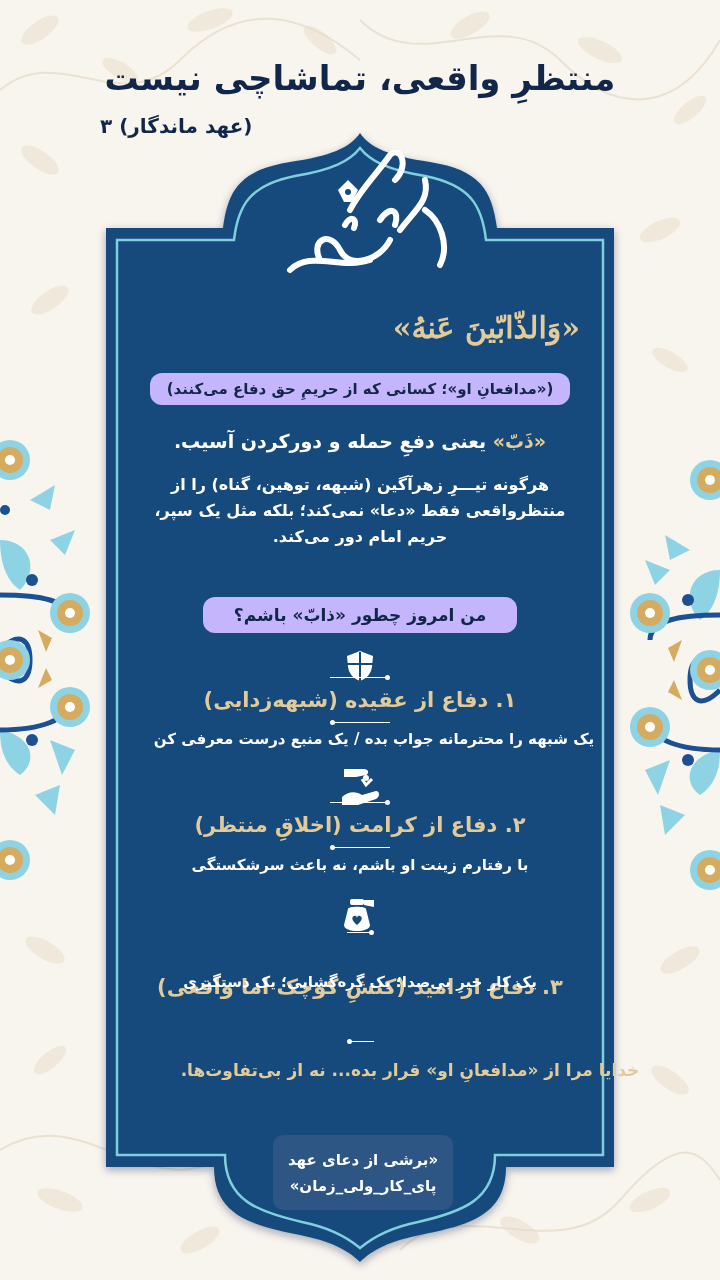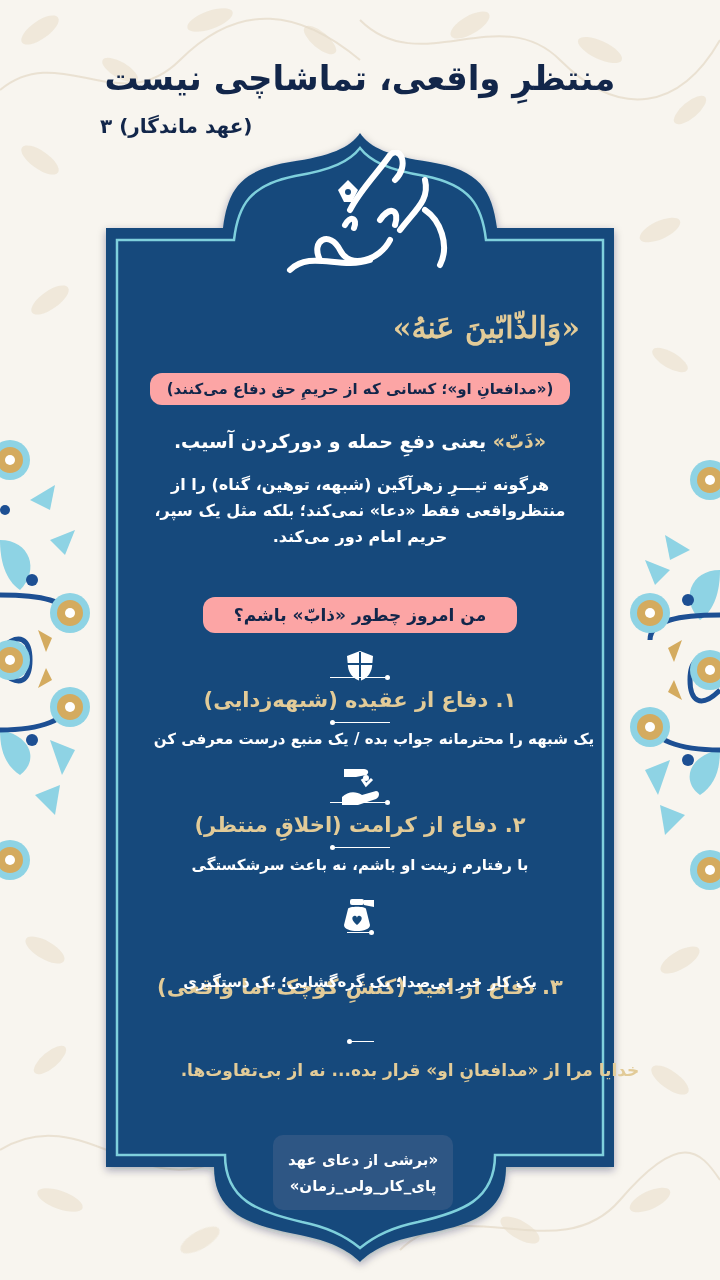--- a/index.html
+++ b/index.html
@@ -31,21 +31,21 @@
     position:absolute; top:150px; left:250px; width:220px; height:130px; z-index:4;
   }
 
   .verse {
     position:absolute; top:310px; left:140px; width:440px; z-index:4;
     text-align:right; direction:rtl;
     font-family:"DejaVu Serif", serif; font-weight:bold;
     font-size:30px; color:#e2cb98;
   }
   .pill {
-    position:absolute; z-index:4; background:#fca5a5; border-radius:12px;
+    position:absolute; z-index:4; background:#c4b5fd; border-radius:12px;
     direction:rtl; text-align:center; font-weight:bold; color:#12264a;
     display:flex; align-items:center; justify-content:center;
   }
   .pill-1 { top:373px; left:150px; width:420px; height:32px; font-size:15px; }
   .pill-2 { top:597px; left:203px; width:314px; height:36px; font-size:17px; }
 
   .def-line {
     position:absolute; top:430px; left:120px; width:480px; z-index:4;
     text-align:center; direction:rtl; font-weight:bold; font-size:19px; color:#ffffff;
   }

